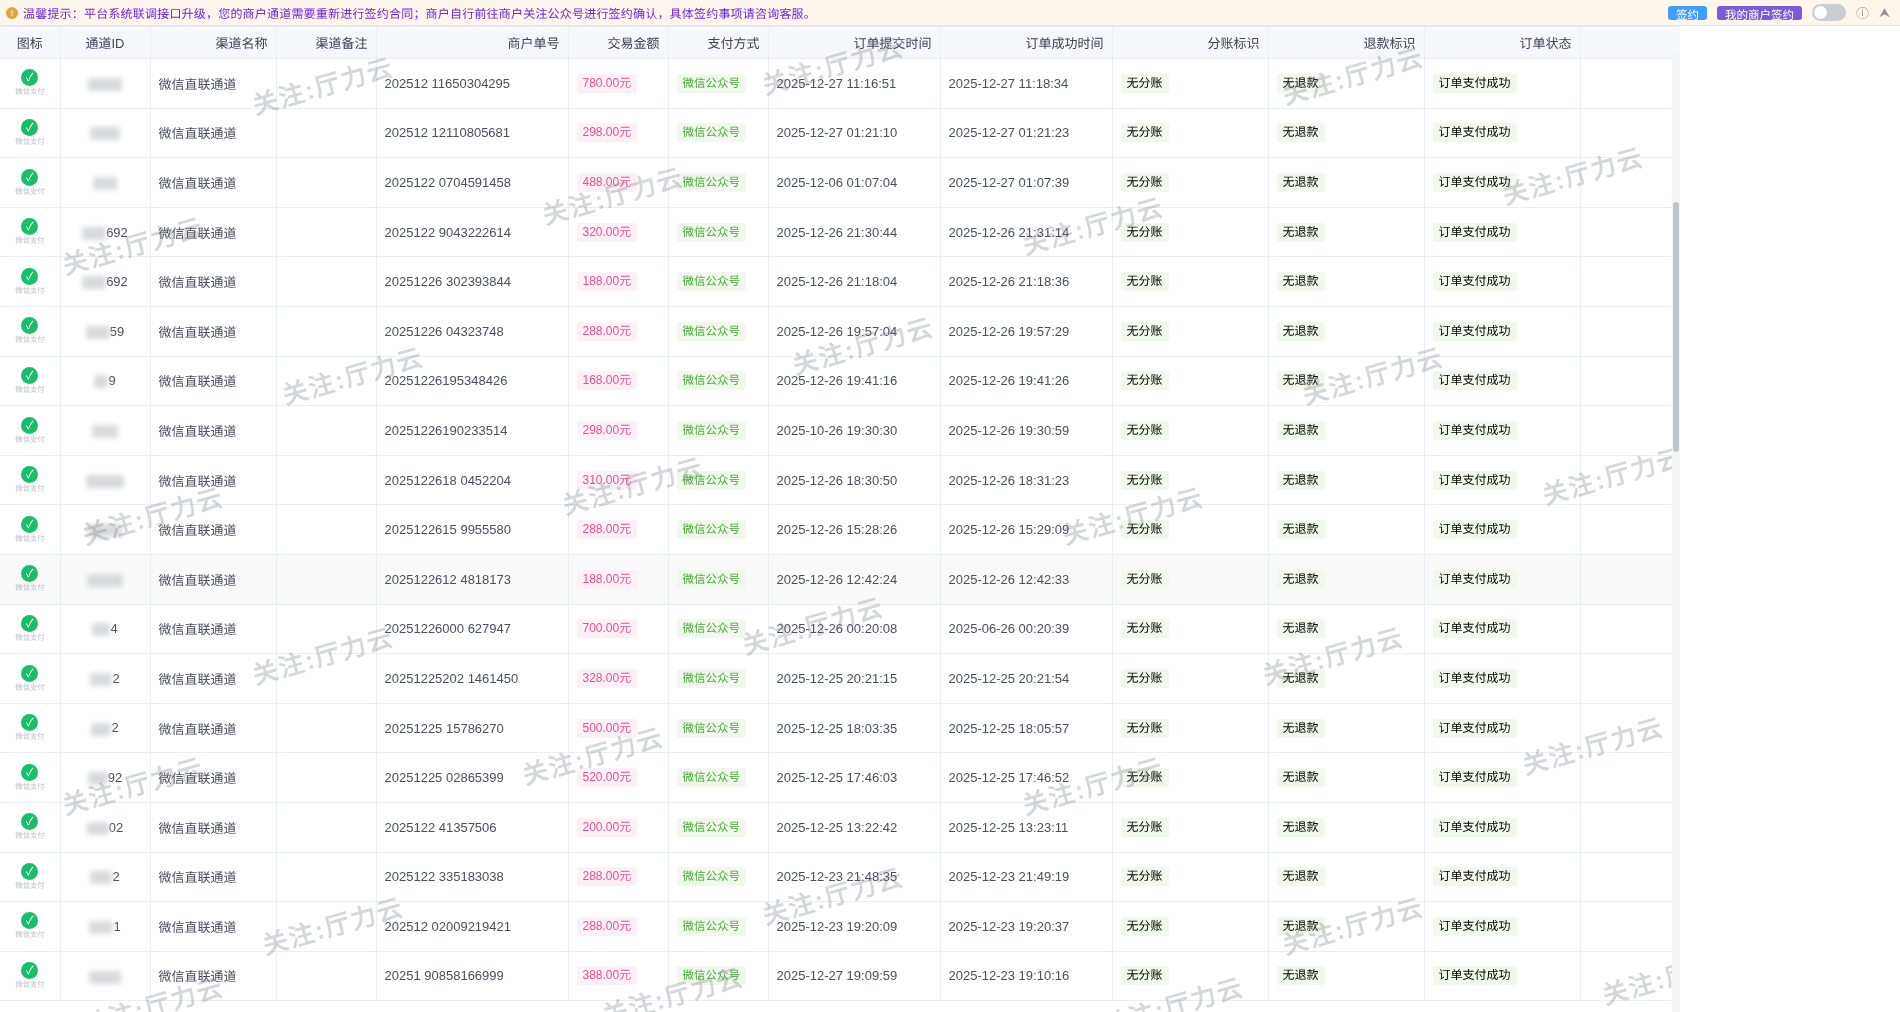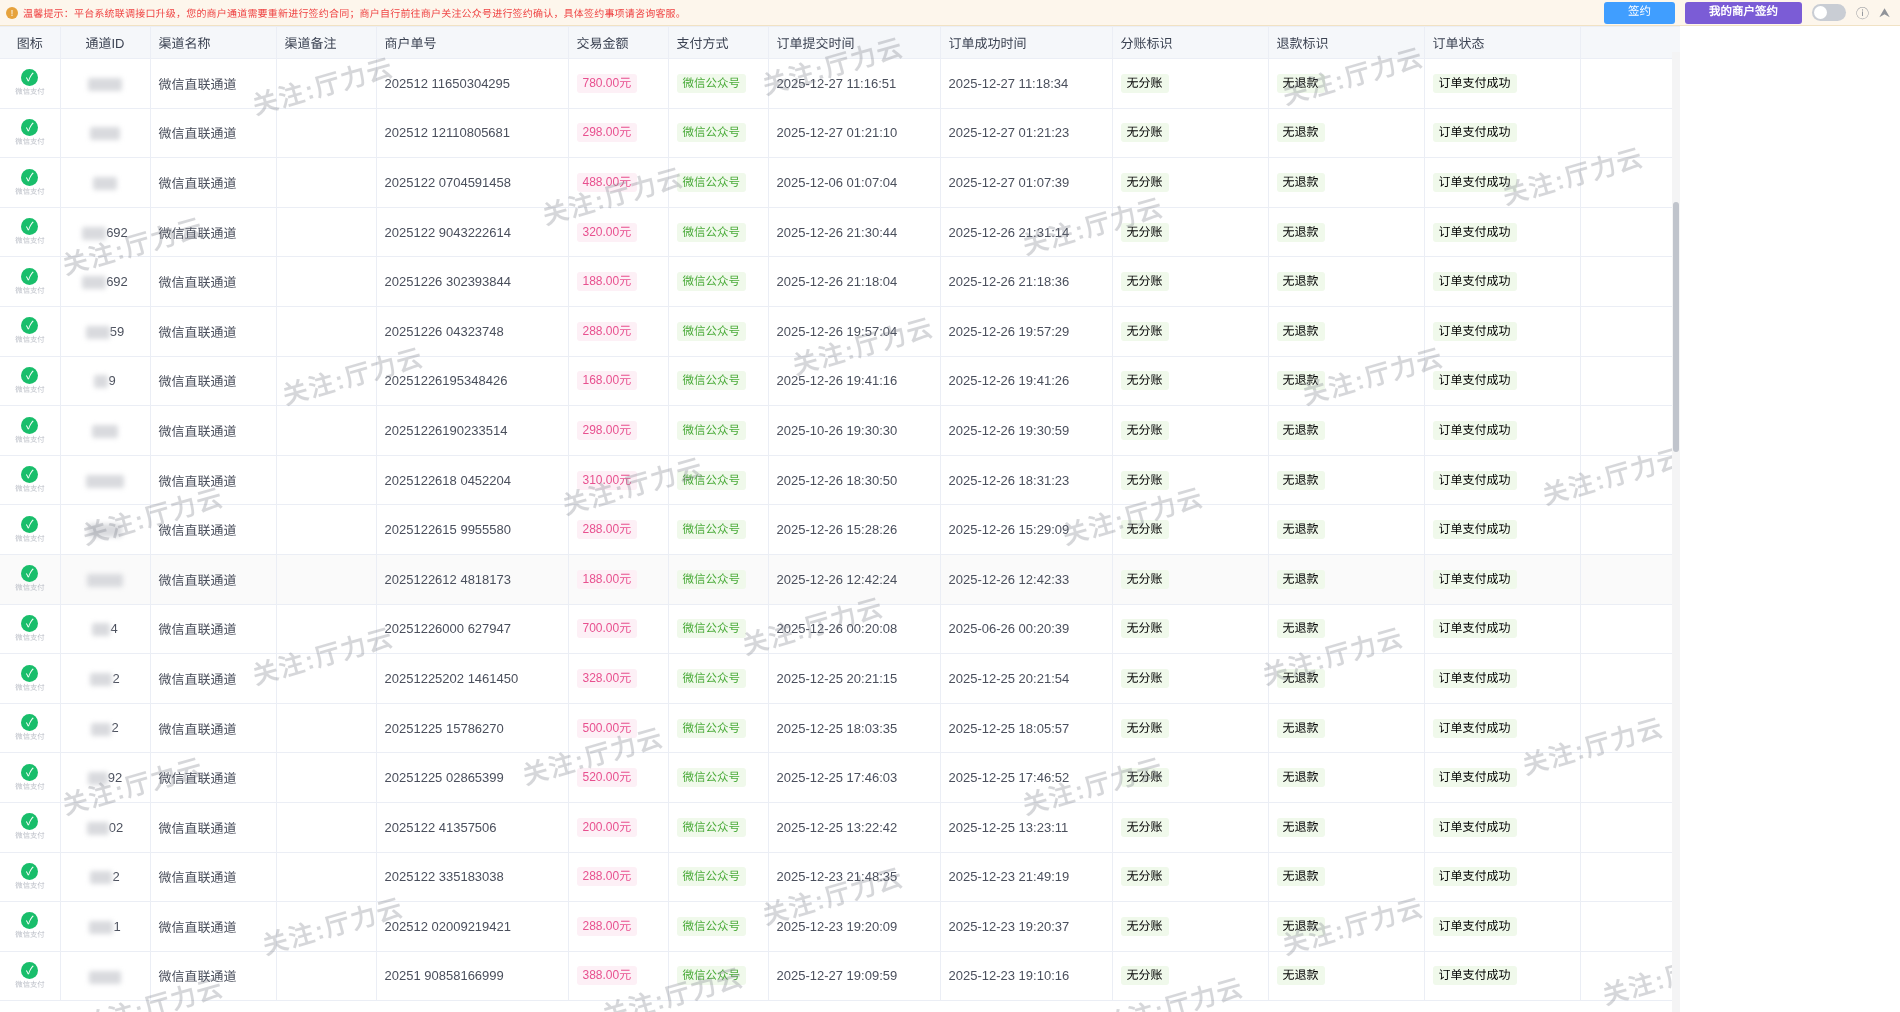--- a/index.html
+++ b/index.html
@@ -35,44 +35,44 @@
     border-radius: 50%;
     background: #e6a23c;
     color: #fff;
     font-size: 9px;
     line-height: 12px;
     text-align: center;
     flex: 0 0 auto;
     margin-right: 5px;
   }
   .notice-text {
-    font-size: 10px;
-    color: #ef4444;
+    font-size: 12px;
+    color: #6d28d9;
     white-space: nowrap;
     letter-spacing: .2px;
   }
   .notice-right {
     margin-left: auto;
     display: flex;
     align-items: center;
     gap: 10px;
     flex: 0 0 auto;
     padding-right: 4px;
   }
   .mini-btn {
-    height: 22px;
+    height: 14px;
     line-height: 18px;
-    padding: 0 24px;
+    padding: 0 8px;
     border-radius: 3px;
     font-size: 11.5px;
     color: #fff;
     background: #409eff;
     white-space: nowrap;
   }
-  .mini-btn.purple { background: #7b5cd6; font-weight: bold; }
+  .mini-btn.purple { background: #7b5cd6; }
   .switch {
     width: 34px; height: 17px;
     border-radius: 9px;
     background: #c9cdd4;
     position: relative;
   }
   .switch::after {
     content: "";
     position: absolute;
     top: 2px; left: 2px;
@@ -107,20 +107,21 @@
     vertical-align: middle;
     overflow: hidden;
     white-space: nowrap;
   }
   table.grid th {
     height: 32px;
     background: #f5f7fa;
     color: #3c4353;
     font-size: 13px;
     border-top: 1px solid #ebeef5;
+    text-align: right;
   }
   table.grid th.center, table.grid td.center { text-align: center; }
   table.grid tbody tr { height: 49.6px; }
   table.grid tbody tr.alt { background: #fafafa; }
   table.grid td { color: #4a4f5c; font-size: 13px; }
 
   
   .c-icon   { width: 60px; }
   .c-chid   { width: 90px; }
   .c-chname { width: 126px; }

